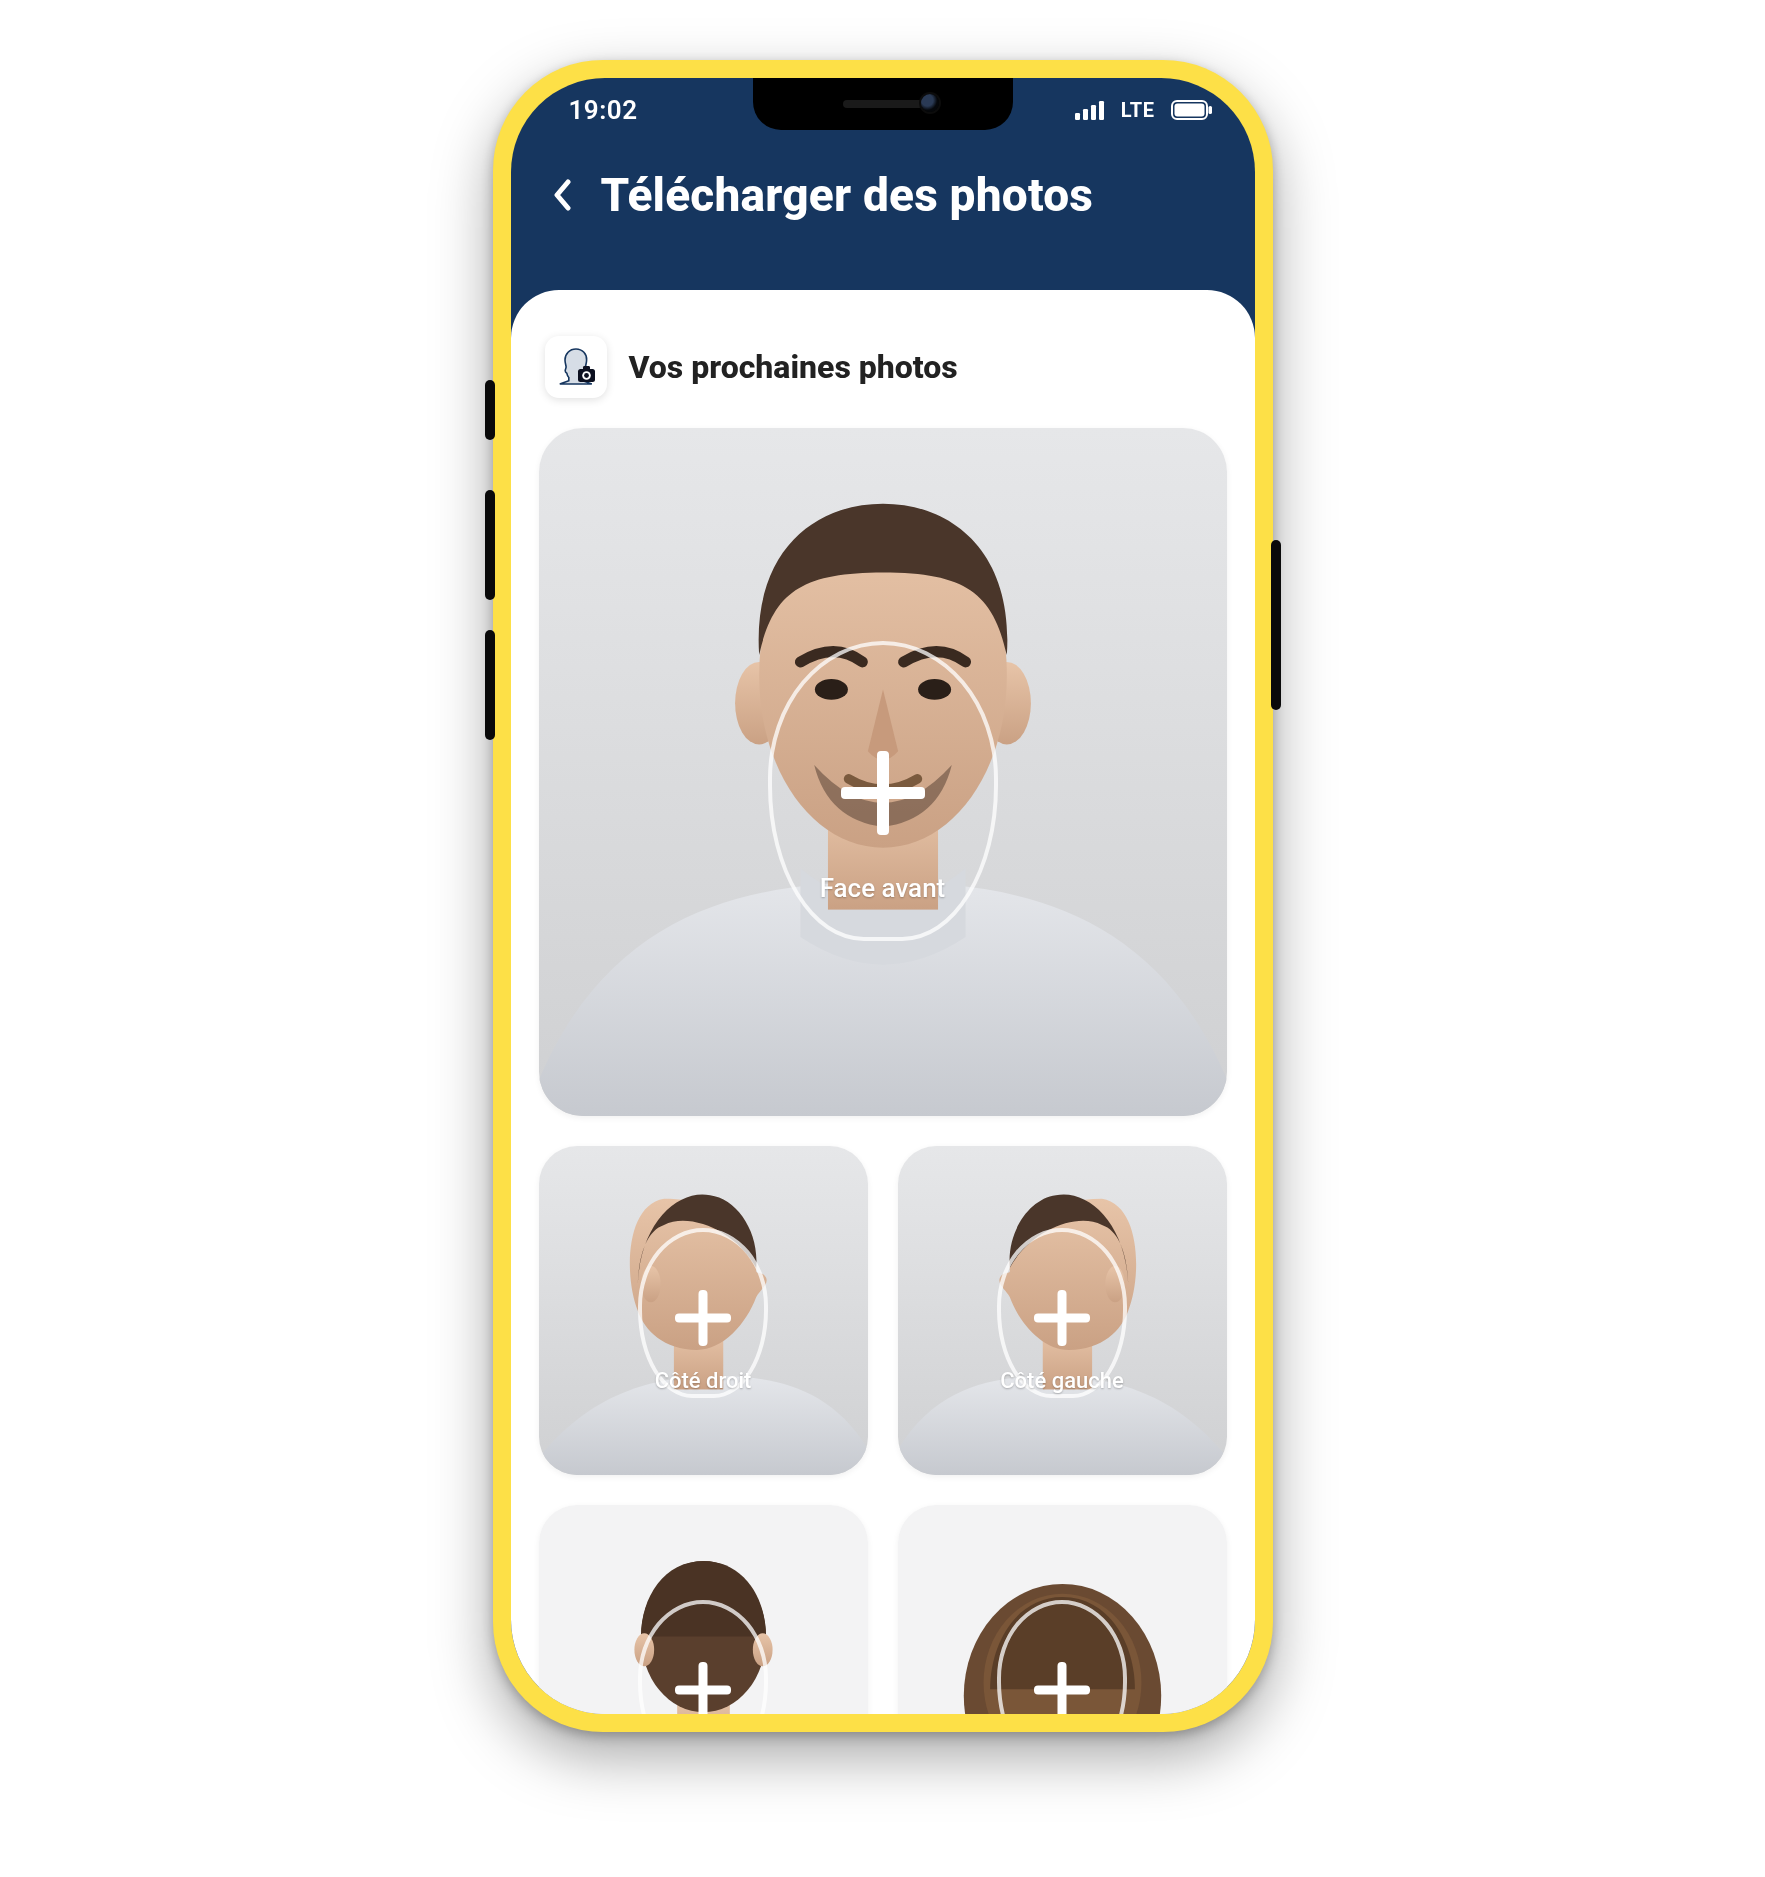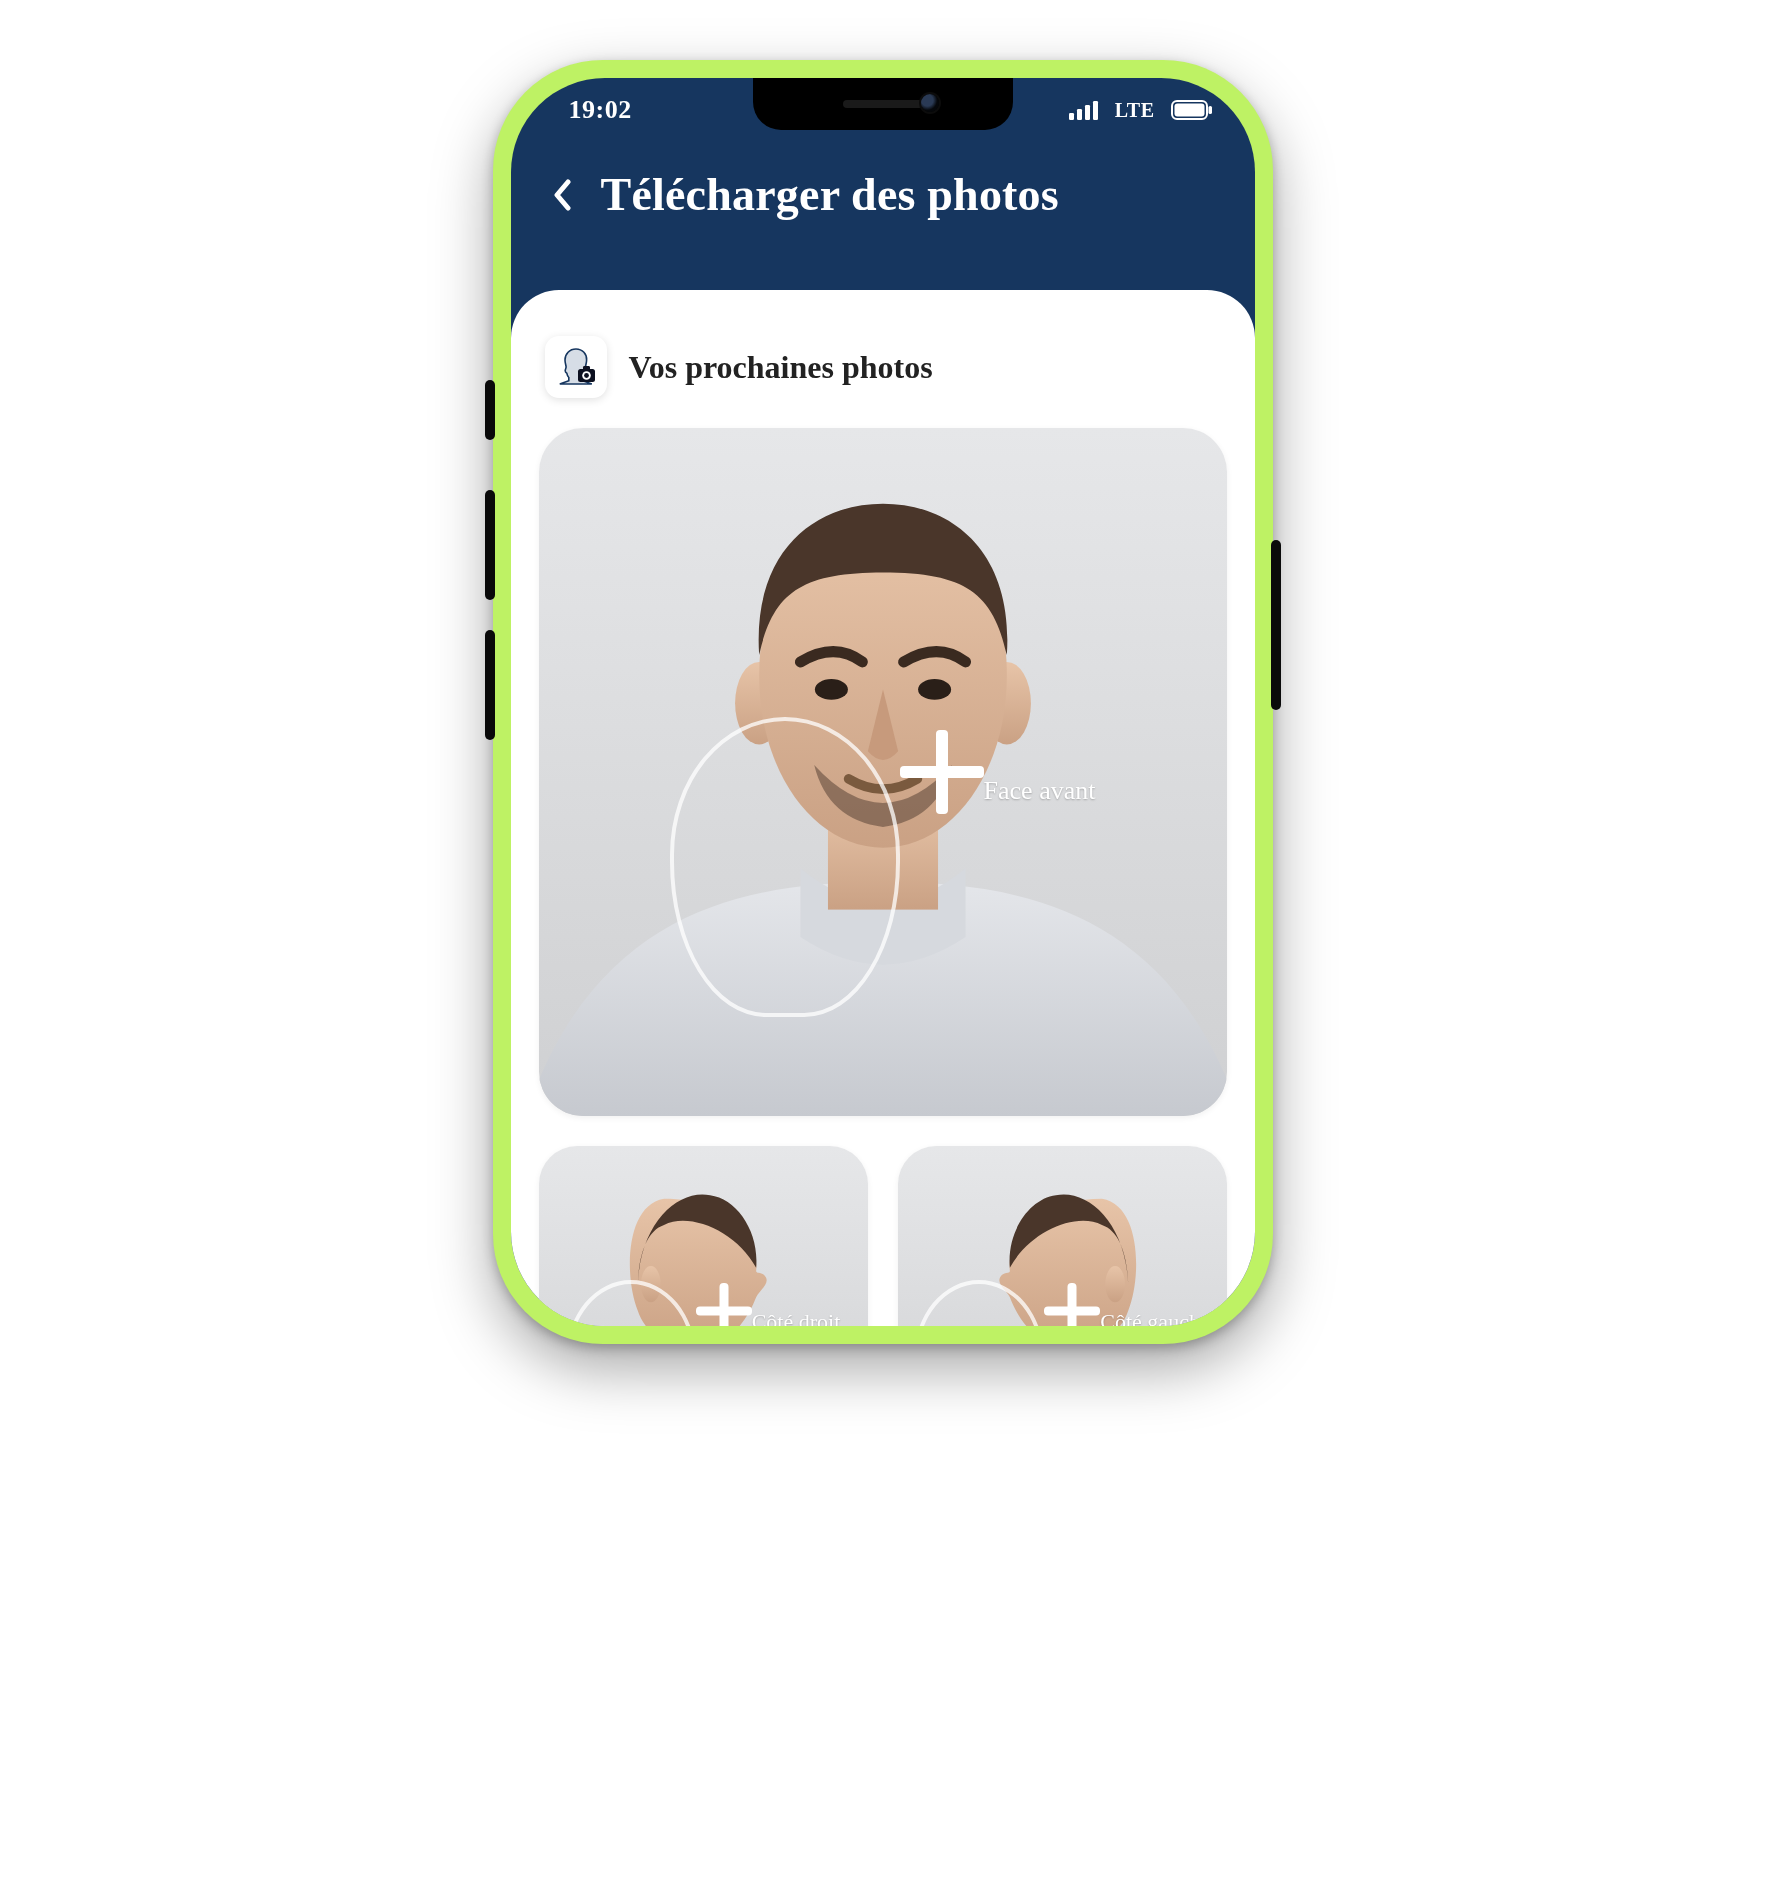--- a/index.html
+++ b/index.html
@@ -10,28 +10,27 @@
     display: flex;
     justify-content: center;
     align-items: flex-start;
     padding: 60px 0;
   }
 
   
   .phone {
     position: relative;
     width: 780px;
-    height: 1284px;
-    background: #bef264;
+    height: 1672px;
+    background: #fde047;
     border-radius: 110px;
     padding: 18px;
     box-shadow:
       0 4px 12px rgba(0,0,0,.25),
       0 24px 60px rgba(0,0,0,.35);
-    font-family: Liberation Serif, serif;
   }
   .phone::before { 
     content: "";
     position: absolute;
     inset: 18px;
     border-radius: 94px;
     box-shadow: inset 0 0 0 2px rgba(255,255,255,.08);
     pointer-events: none;
   }
   
@@ -144,21 +143,21 @@
     box-shadow: 0 2px 6px rgba(0,0,0,.06);
   }
   .tile-big { width: 100%; aspect-ratio: 1/1; margin-bottom: 30px; }
   .grid2 { display:grid; grid-template-columns:1fr 1fr; gap:30px; margin-bottom:30px; }
   .tile-sm { aspect-ratio:1/1; border-radius:38px; }
 
   .tile svg.bg { position:absolute; inset:0; width:100%; height:100%; display:block; }
 
   .tile .overlay {
     position:absolute; inset:0;
-    display:flex; align-items:center; justify-content:center;
+    display:flex; flex-direction:column; align-items:center; justify-content:center;
     color:#fff;
   }
   .tile .head-outline {
     border:4px solid rgba(255,255,255,.75);
     border-radius: 60% 60% 50% 50% / 55% 55% 62% 62%;
   }
   .tile-big .head-outline { width:230px; height:300px; margin-bottom:-190px; }
   .tile-sm  .head-outline { width:130px; height:170px; margin-bottom:-108px; }
 
   .plus { position:relative; }

